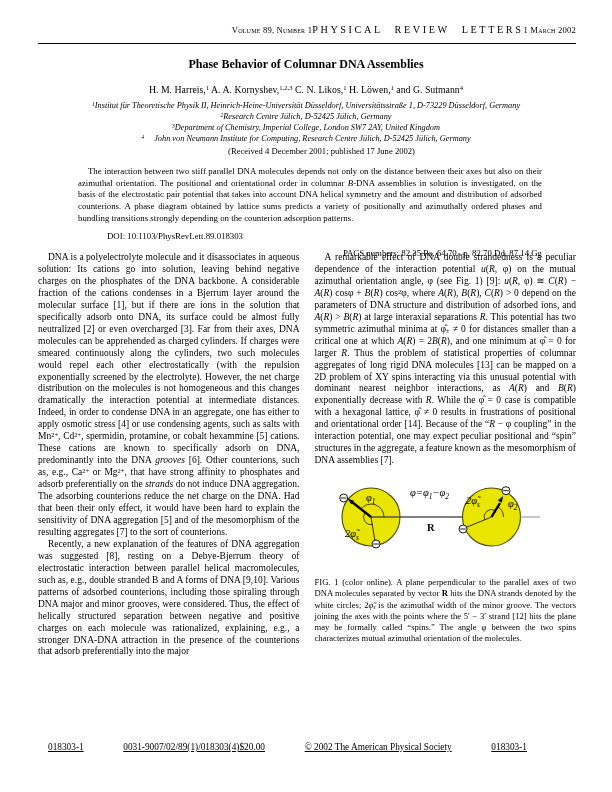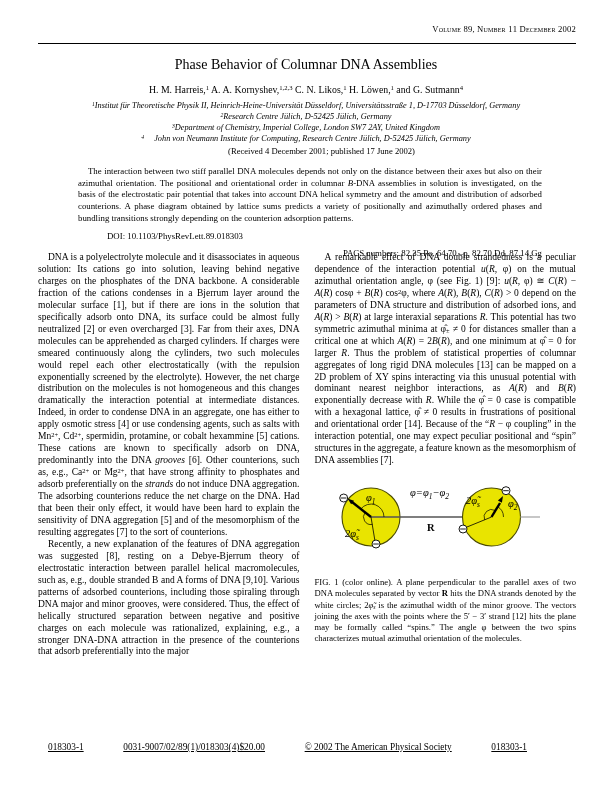--- a/index.html
+++ b/index.html
@@ -9,21 +9,21 @@
     position:relative;overflow:hidden;
     -webkit-font-smoothing:antialiased;
   }
   .page{position:absolute;inset:0;}
   
   .jheader{position:absolute;top:24px;left:38px;right:36px;display:flex;justify-content:flex-end;align-items:baseline;}
   .hside{font-size:8.6px;font-variant:small-caps;letter-spacing:0.2px;}
   .hcenter{font-size:10.2px;letter-spacing:2.6px;word-spacing:7px;}
   .hrule{position:absolute;top:43px;left:38px;right:36px;border-top:1px solid #000;}
   
-  .ptitle{position:absolute;top:57px;left:0;right:0;text-align:center;font-size:14px;font-weight:normal;}
+  .ptitle{position:absolute;top:57px;left:0;right:0;text-align:center;font-size:12px;font-weight:bold;}
   .authors{position:absolute;top:84px;left:0;right:0;text-align:center;font-size:9.8px;}
   .affils{position:absolute;top:100px;left:0;right:0;text-align:center;font-size:8.3px;font-style:italic;line-height:11px;}
   .affils sup{font-style:italic;}
   .received{font-style:normal;font-size:8.6px;margin-top:2px;padding-left:31px;}
   
   .abstract{position:absolute;top:166px;left:78px;width:464px;font-size:8.8px;line-height:11.7px;text-align:justify;text-indent:10px;}
   .doirow{position:absolute;top:231px;left:78px;width:464px;font-size:8.8px;display:flex;}
   .doi{margin-left:29px;}
   .pacs{margin-left:auto;margin-top:17px;}
   
@@ -40,30 +40,31 @@
   .pfooter{position:absolute;top:742px;left:38px;right:36px;display:flex;justify-content:space-between;
            padding:0 49px 0 10px;font-size:9.3px;text-decoration:underline;}
 </style>
 </head>
 <body>
 
 <div class="page">
 
   <div class="jheader">
     <span class="hside">Volume 89, Number 1</span>
-    <span class="hside">1 December 2002</span>
+    <span class="hcenter">PHYSICAL REVIEW LETTERS</span>
+    <span class="hside">1 March 2002</span>
   </div>
   <div class="hrule"></div>
 
   <div class="ptitle">Phase Behavior of Columnar DNA Assemblies</div>
 
   <div class="authors"><span>H. M. Harreis,</span><sup>1</sup><span> A. A. Kornyshev,</span><sup>1,2,3</sup><span> C. N. Likos,</span><sup>1</sup><span> H. Löwen,</span><sup>1</sup><span> and G. Sutmann</span><sup>4</sup></div>
 
   <div class="affils">
-    <div><sup>1</sup><span style="font-style: italic;">Institut für Theoretische Physik II, Heinrich-Heine-Universität Düsseldorf, Universitätsstraße 1, D-17703 Düsseldorf, Germany</span></div>
+    <div><sup>1</sup><span style="font-style: italic;">Institut für Theoretische Physik II, Heinrich-Heine-Universität Düsseldorf, Universitätsstraße 1, D-73229 Düsseldorf, Germany</span></div>
     <div><sup>2</sup><span style="font-style: italic;">Research Centre Jülich, D-52425 Jülich, Germany</span></div>
     <div><sup>3</sup><span style="font-style: italic;">Department of Chemistry, Imperial College, London SW7 2AY, United Kingdom</span></div>
     <div><sup>4</sup><span style="font-style: italic; padding-left: 10px;">John von Neumann Institute for Computing, Research Centre Jülich, D-52425 Jülich, Germany</span></div>
     <div class="received">(Received 4 December 2001; published 17 June 2002)</div>
   </div>
 
   <div class="abstract"><span>The interaction between two stiff parallel DNA molecules depends not only on the distance between their axes but also on their azimuthal orientation. The positional and orientational order in columnar </span><span style="font-style: italic;">B</span><span>-DNA assemblies in solution is investigated, on the basis of the electrostatic pair potential that takes into account DNA helical symmetry and the amount and distribution of adsorbed counterions. A phase diagram obtained by lattice sums predicts a variety of positionally and azimuthally ordered phases and bundling transitions strongly depending on the counterion adsorption patterns.</span></div>
 
   <div class="doirow">
     <span class="doi">DOI: 10.1103/PhysRevLett.89.018303</span>

